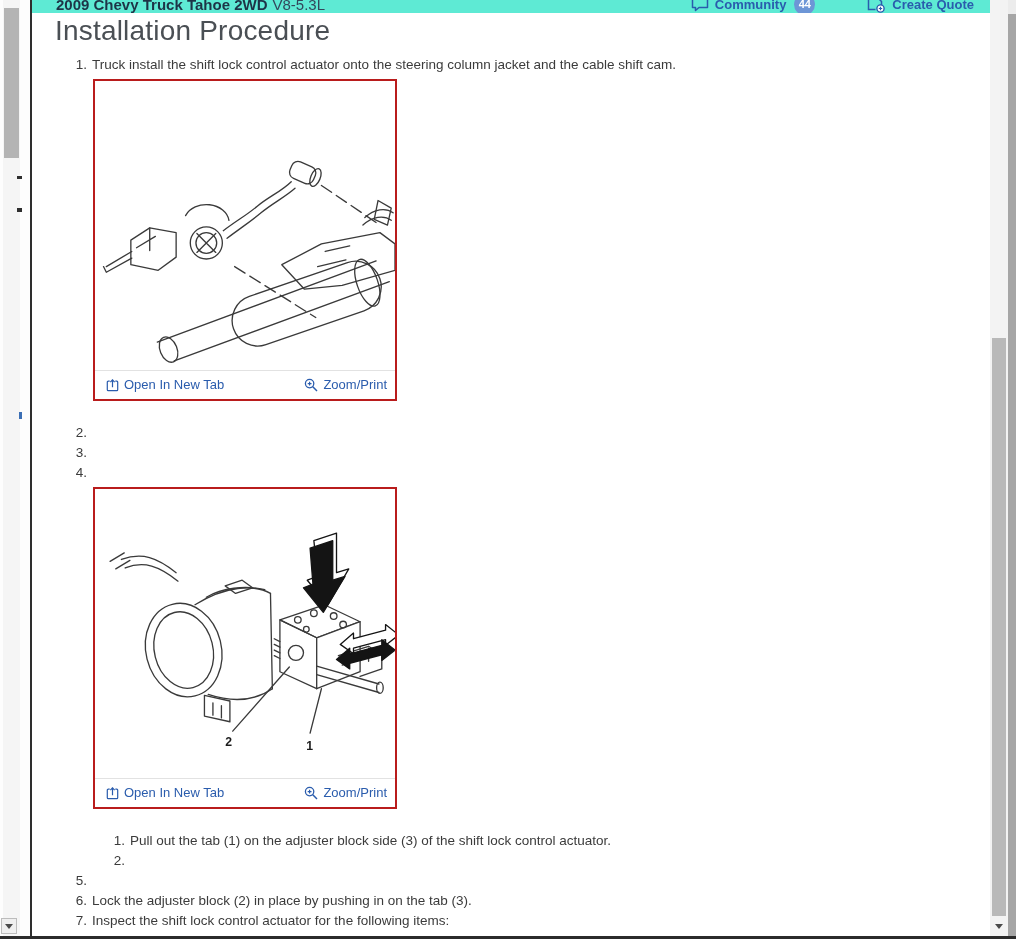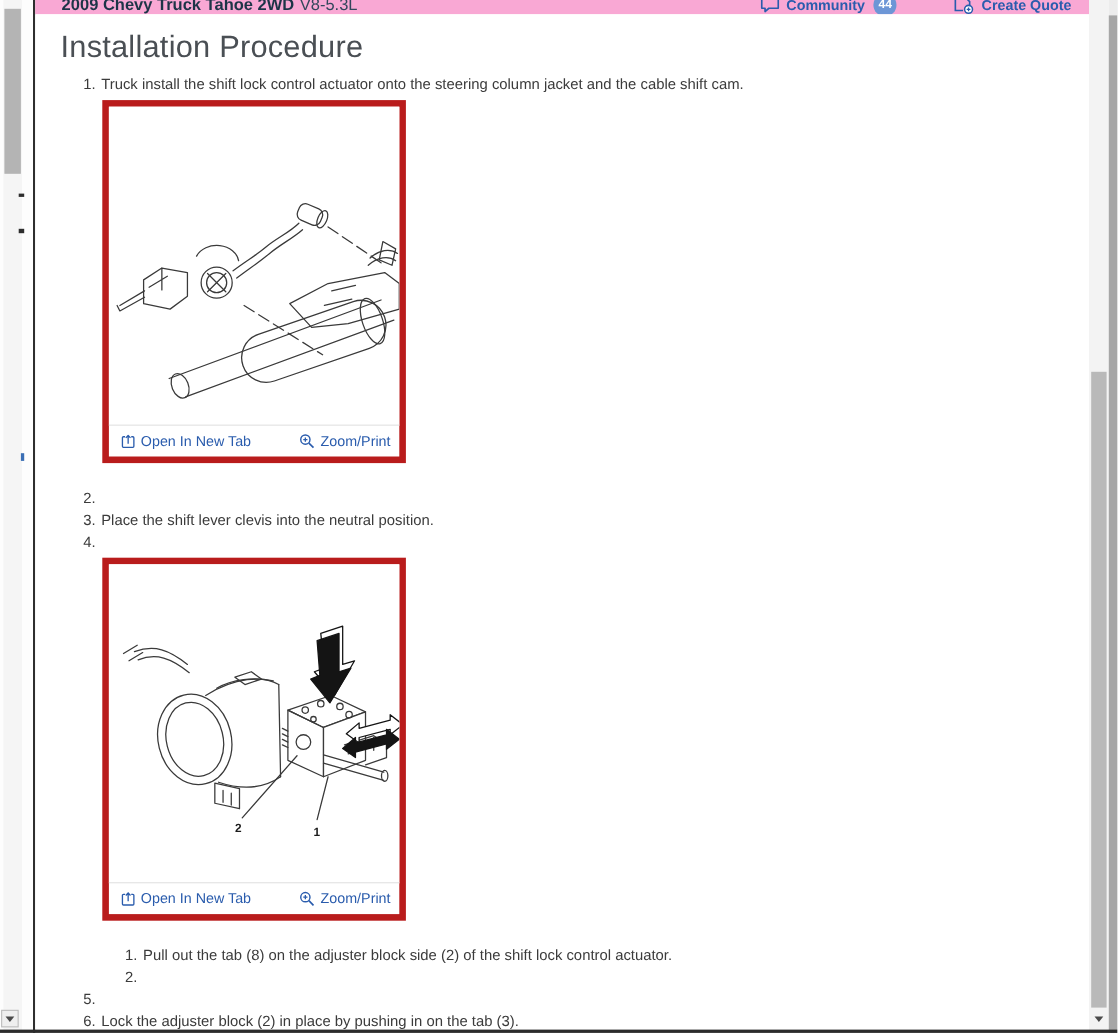--- a/index.html
+++ b/index.html
@@ -20,40 +20,40 @@
   .frag-b { left:17px; top:208px; width:5px; height:4px; }
   .frag-c { left:19px; top:412px; width:3px; height:7px; background:#3b6fb5; }
   .divider-v { position:absolute; left:30px; top:0; width:2px; height:939px; background:#2e2e2e; }
   .bottom-bar { position:absolute; left:0; bottom:0; width:1016px; height:3px; background:#2b2b2b; z-index:9; }
   .inner-scroll { position:absolute; right:8px; top:0; width:18px; height:939px; background:#f3f3f3; }
   .inner-thumb { position:absolute; left:2px; top:338px; width:14px; height:578px; background:#b9b9b9; }
   .inner-arrow { position:absolute; left:0; bottom:5px; width:18px; height:16px; display:flex; align-items:center; justify-content:center; }
   .outer-scroll { position:absolute; right:0; top:0; width:8px; height:939px; background:#ececec; }
   .outer-thumb { position:absolute; left:0; top:14px; width:8px; height:925px; background:#a6a6a6; }
   
-  .header { position:absolute; left:32px; top:0; right:26px; height:13px; background:#f9a8d4; overflow:hidden; }
+  .header { position:absolute; left:32px; top:0; right:26px; height:13px; background:#5eead4; overflow:hidden; }
   .header-row { display:flex; align-items:center; height:26px; margin-top:-9px; padding:0 16px 0 24px; }
   .hdr-title { flex:1; font-size:15px; font-weight:bold; color:#1d3447; white-space:nowrap; }
   .hdr-engine { font-weight:400; color:#33475c; margin-left:5px; }
   .hdr-right { display:flex; align-items:center; }
   .hdr-link { display:flex; align-items:center; color:#2a5cad; font-size:13px; font-weight:bold; cursor:pointer; }
   .hdr-link svg { margin-right:6px; }
   .badge { width:21px; height:21px; border-radius:50%; background:#6d96d6; color:#fff;
     font-size:11px; font-weight:bold; display:flex; align-items:center; justify-content:center; margin-left:8px; }
   .hdr-gap { width:52px; }
   
   .content { position:absolute; left:32px; top:13px; right:26px; bottom:3px; background:#fff; overflow:hidden; padding-top:2px; }
-  .page-heading { font-size:28px; font-weight:300; color:#4a4f54; letter-spacing:.2px; margin:12px 0 8px 23px; }
+  .page-heading { font-size:28px; font-weight:300; color:#4a4f54; letter-spacing:.2px; margin:0 0 8px 23px; }
   .steps { font-size:13.5px; color:#3b3b3b; line-height:20px; }
   .step { display:flex; }
   .step .num { width:60px; text-align:right; padding-right:5px; flex:none; }
   .substep .num { width:98px; }
   .substep .txt { max-width:845px; }
   
-  .fig-panel { width:276px; margin:4px 0 22px 61px; border:6px solid #b91c1c; background:#fff; }
+  .fig-panel { width:304px; margin:4px 0 22px 61px; border:2px solid #b91c1c; background:#fff; }
   .fig-img { height:290px; border-bottom:1px solid #e2e2e2; display:flex; align-items:center; justify-content:center; background:#fff; }
   .fig-bar { height:28px; display:flex; align-items:center; justify-content:space-between; padding:0 8px 0 11px; }
   .fig-link { display:flex; align-items:center; gap:5px; color:#2a5cad; font-size:13px; cursor:pointer; text-decoration:none; }
   .diagram { stroke:#3a3a3a; fill:none; stroke-width:1.4; stroke-linejoin:round; stroke-linecap:round; }
   .diagram text { stroke:none; fill:#1c1c1c; font-weight:bold; font-size:13px; font-family:"Liberation Sans",sans-serif; }
   .fill-dark { fill:#141414; stroke:#141414; }
   .fill-white { fill:#ffffff; stroke:#141414; }
 </style>
 </head>
 <body>
@@ -166,21 +166,20 @@
             <span>Zoom/Print</span>
           </a>
         </div>
       </div>
 
       <div class="step">
         <span class="num">2.</span>
       </div>
       <div class="step">
         <span class="num">3.</span>
-        <span class="txt">Place the shift lever clevis into the neutral position.</span>
       </div>
       <div class="step">
         <span class="num">4.</span>
       </div>
 
       <div class="fig-panel">
         <div class="fig-img">
           <svg class="diagram" width="318" height="286" viewBox="0 0 318 286">
 
             <path d="M16 66 l15 -9 M22 74 l15 -9"></path>
@@ -240,21 +239,21 @@
               <path d="M8.8 8.8 L13 13" stroke="currentColor" stroke-width="1.5"></path>
               <path d="M3.7 5.6 h3.8 M5.6 3.7 v3.8" stroke="currentColor" stroke-width="1.2"></path>
             </svg>
             <span>Zoom/Print</span>
           </a>
         </div>
       </div>
 
       <div class="step substep">
         <span class="num">1.</span>
-        <span class="txt">Pull out the tab (8) on the adjuster block side (2) of the shift lock control actuator.</span>
+        <span class="txt">Pull out the tab (1) on the adjuster block side (3) of the shift lock control actuator.</span>
       </div>
       <div class="step substep">
         <span class="num">2.</span>
       </div>
 
       <div class="step">
         <span class="num">5.</span>
       </div>
       <div class="step">
         <span class="num">6.</span>

